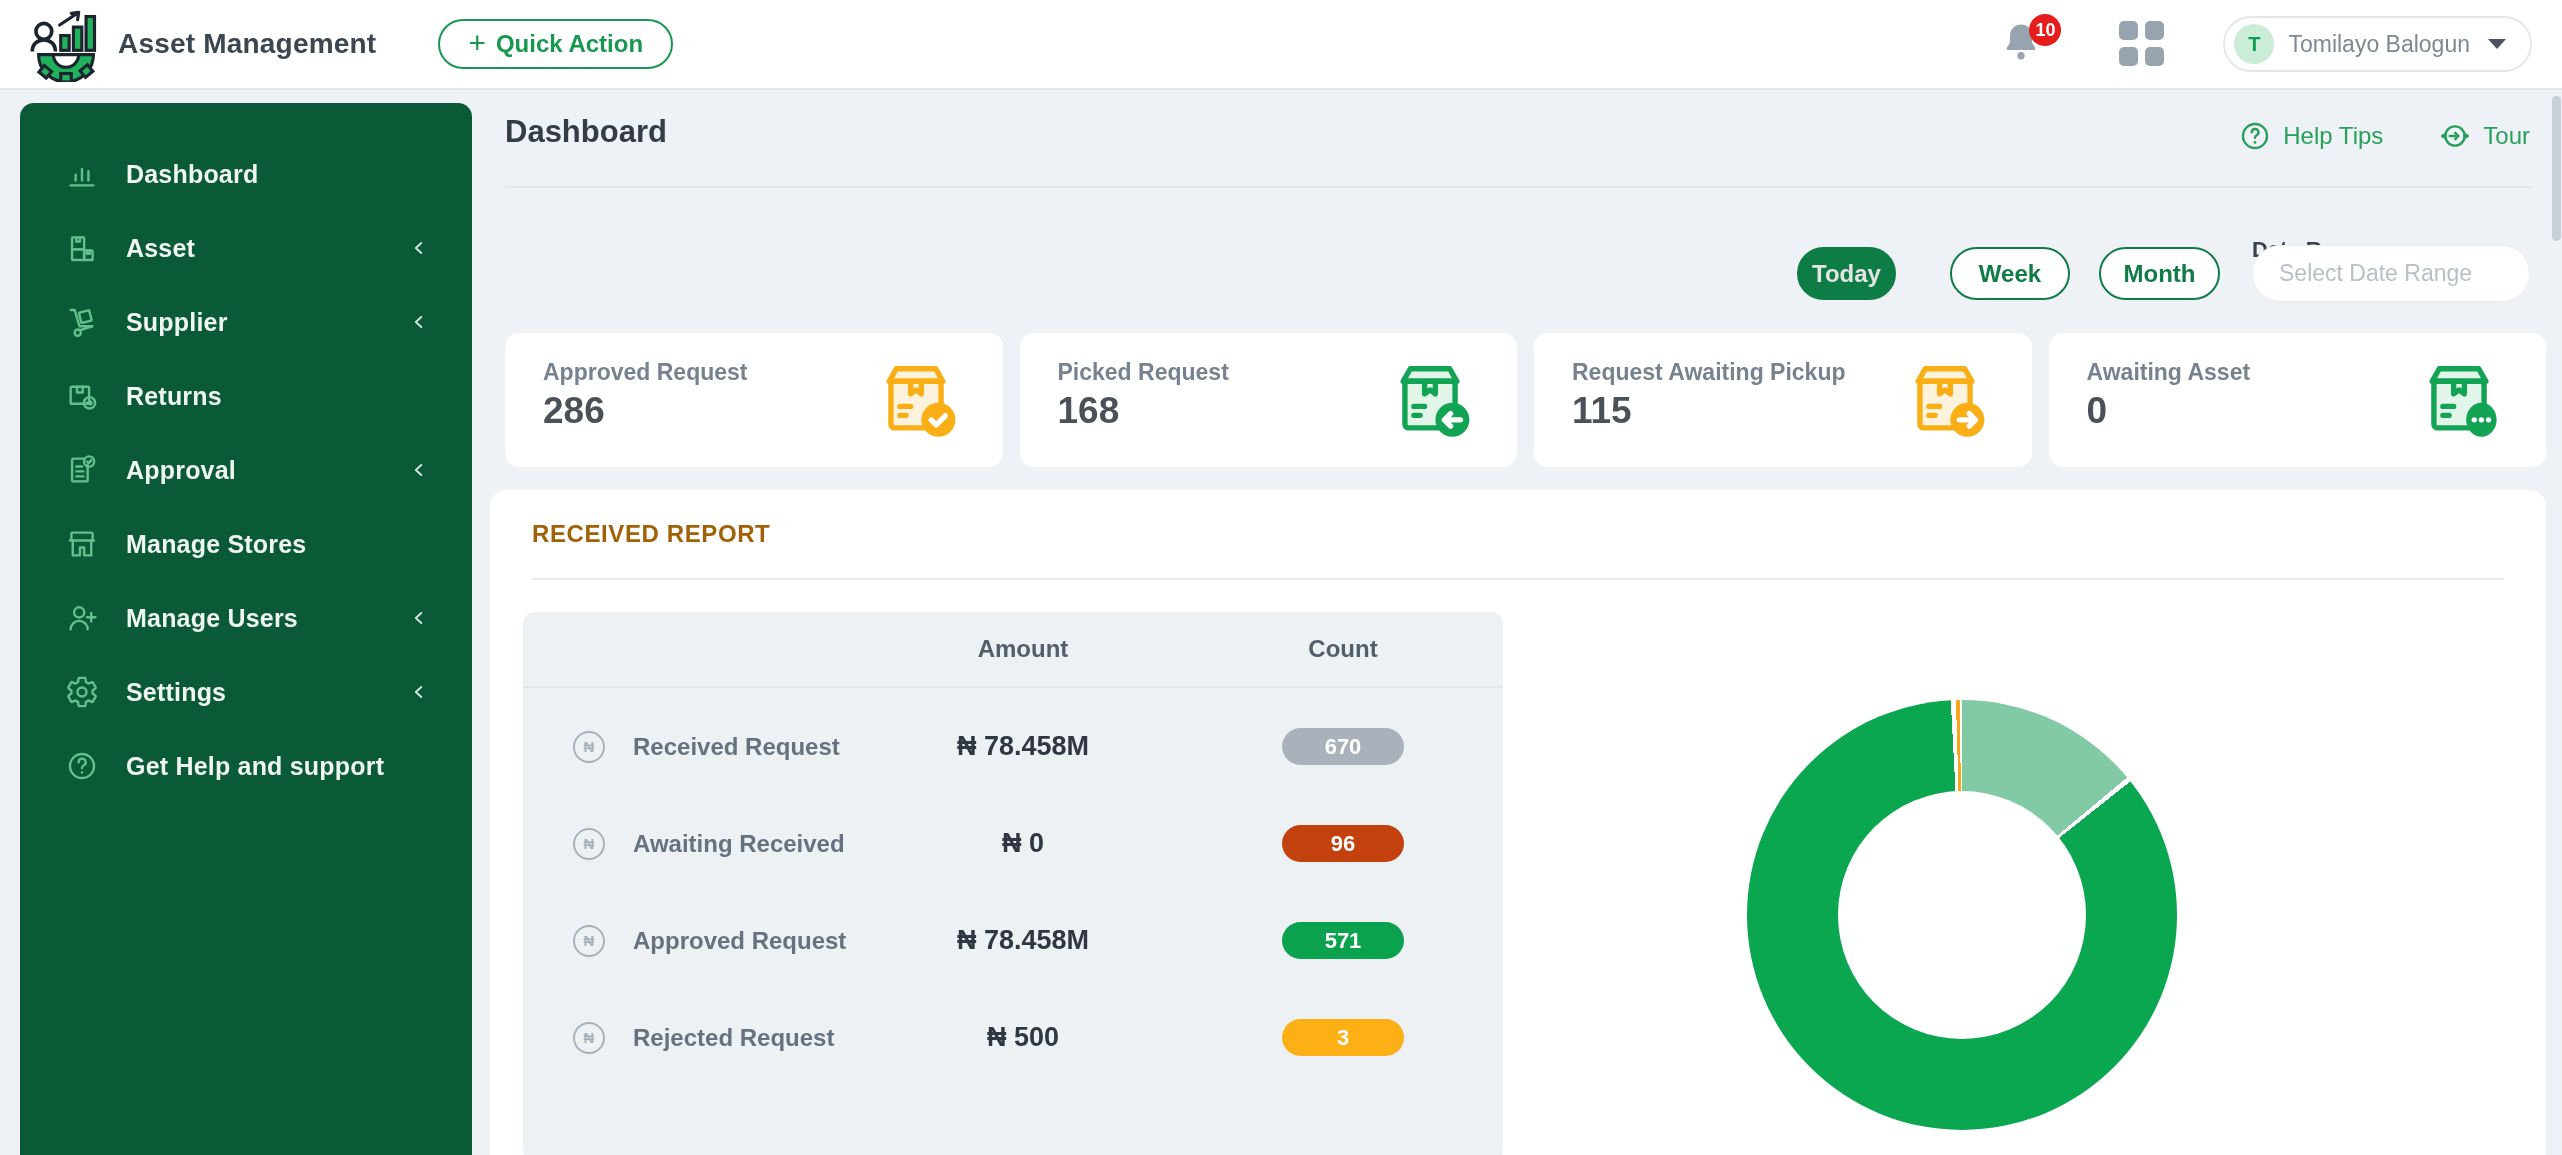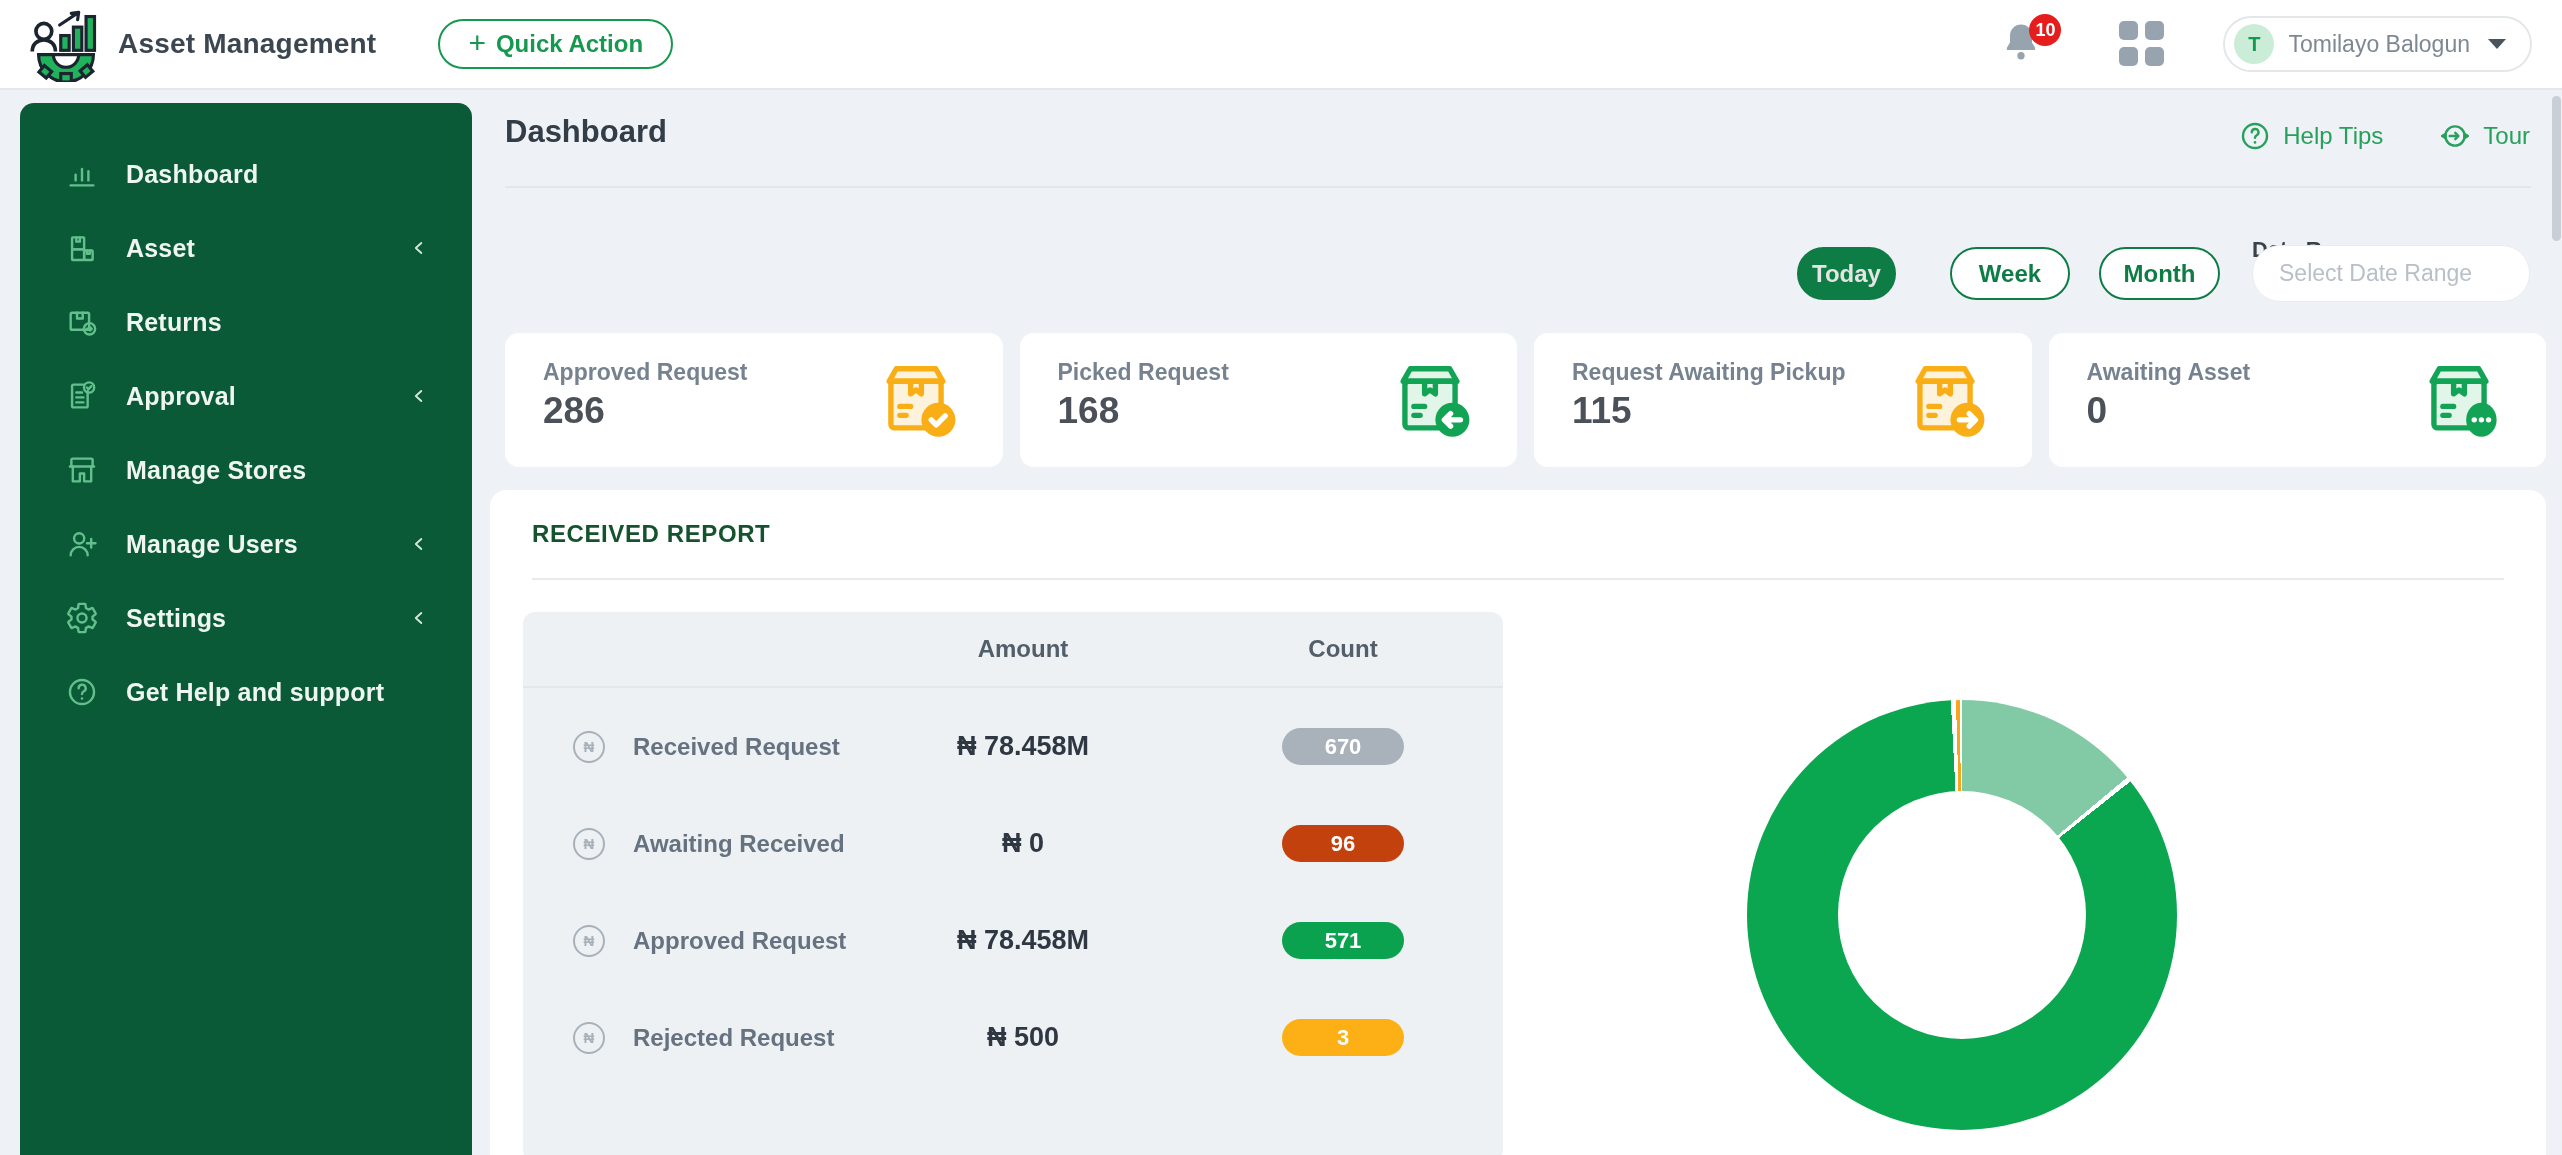--- a/index.html
+++ b/index.html
@@ -71,21 +71,21 @@
   .date-input::placeholder { color:#B8BFC7; }
   
   .cards-row { position:absolute; left:0; top:243px; width:2041px; height:134px; display:flex; gap:17px; }
   .stat-card { flex:1; background:#fff; border-radius:14px; position:relative; padding:26px 0 0 38px; }
   .stat-label { font-size:23px; font-weight:600; color:#76828F; }
   .stat-value { font-size:37px; font-weight:bold; color:#4B5158; margin-top:4px; }
   .stat-icon { position:absolute; right:44px; top:25px; width:86px; height:86px; }
   .stat-icon svg { width:86px; height:86px; }
   
   .report-panel { position:absolute; left:-15px; top:400px; width:2056px; height:672px; background:#fff; border-radius:16px 16px 0 0; }
-  .report-title { position:absolute; left:42px; top:30px; font-size:24px; font-weight:bold; color:#14532d; letter-spacing:.6px; }
+  .report-title { position:absolute; left:42px; top:30px; font-size:24px; font-weight:bold; color:#a16207; letter-spacing:.6px; }
   .report-divider { position:absolute; left:42px; top:88px; width:1972px; height:2px; background:#E8EBEE; }
   .report-table { position:absolute; left:33px; top:122px; width:980px; height:550px; background:#EDF1F4; border-radius:12px; overflow:hidden; }
   .tbl-head { display:grid; grid-template-columns:340px 320px 320px; height:76px; align-items:center; border-bottom:2px solid #E2E7EB; }
   .tbl-head .th { text-align:center; font-size:24px; font-weight:bold; color:#525E69; }
   .tbl-rows { padding-top:10px; }
   .tbl-row { display:grid; grid-template-columns:340px 320px 320px; height:97px; align-items:center; }
   .row-left { display:flex; align-items:center; padding-left:50px; gap:28px; }
   .row-icon { width:32px; height:32px; border:2px solid #A8B1BA; border-radius:50%; color:#A8B1BA; font-size:15px; font-weight:bold; display:flex; align-items:center; justify-content:center; flex:0 0 32px; }
   .row-label { font-size:24px; font-weight:bold; color:#66727F; }
   .row-amount { text-align:center; font-size:27px; font-weight:bold; color:#2F3842; }
@@ -183,20 +183,36 @@
           </svg>
       </span>
       <span class="s-label">Asset</span>
       <span class="s-chevron">
           <svg width="22" height="22" viewBox="0 0 24 24">
             <path d="M14.5 6.5 L8.5 12 L14.5 17.5" stroke="#D7E7DD" stroke-width="2" fill="none" stroke-linecap="round" stroke-linejoin="round"></path>
           </svg>
         </span>
     </div>
 
+    <div class="side-item">
+      <span class="s-icon">
+        <svg viewBox="0 0 24 24">
+            <path d="M4 3.5h2.8l3.4 11.5h9"></path>
+            <circle cx="9" cy="19.5" r="2.2"></circle>
+            <path d="M10.8 17.8 19.2 15"></path>
+            <rect x="10.5" y="4.5" width="7.5" height="7.5" rx="0.5" transform="rotate(-14 14 8)"></rect>
+          </svg>
+      </span>
+      <span class="s-label">Supplier</span>
+      <span class="s-chevron">
+          <svg width="22" height="22" viewBox="0 0 24 24">
+            <path d="M14.5 6.5 L8.5 12 L14.5 17.5" stroke="#D7E7DD" stroke-width="2" fill="none" stroke-linecap="round" stroke-linejoin="round"></path>
+          </svg>
+        </span>
+    </div>
 
     <div class="side-item">
       <span class="s-icon">
         <svg viewBox="0 0 24 24">
             <rect x="4" y="5.5" width="13" height="12" rx="1"></rect>
             <path d="M8.5 5.5v4h4v-4"></path>
             <circle cx="17.3" cy="16.8" r="4"></circle>
             <path d="M15.5 16.8h3.2 M17.6 15.6l1.3 1.2-1.3 1.2"></path>
           </svg>
       </span>

